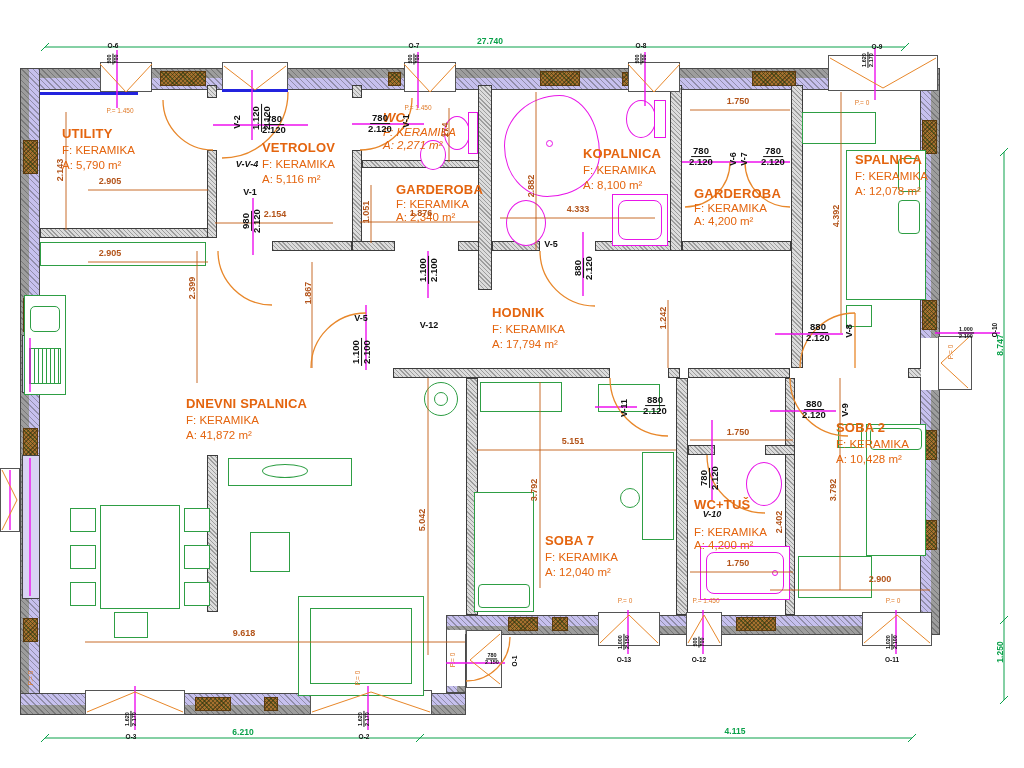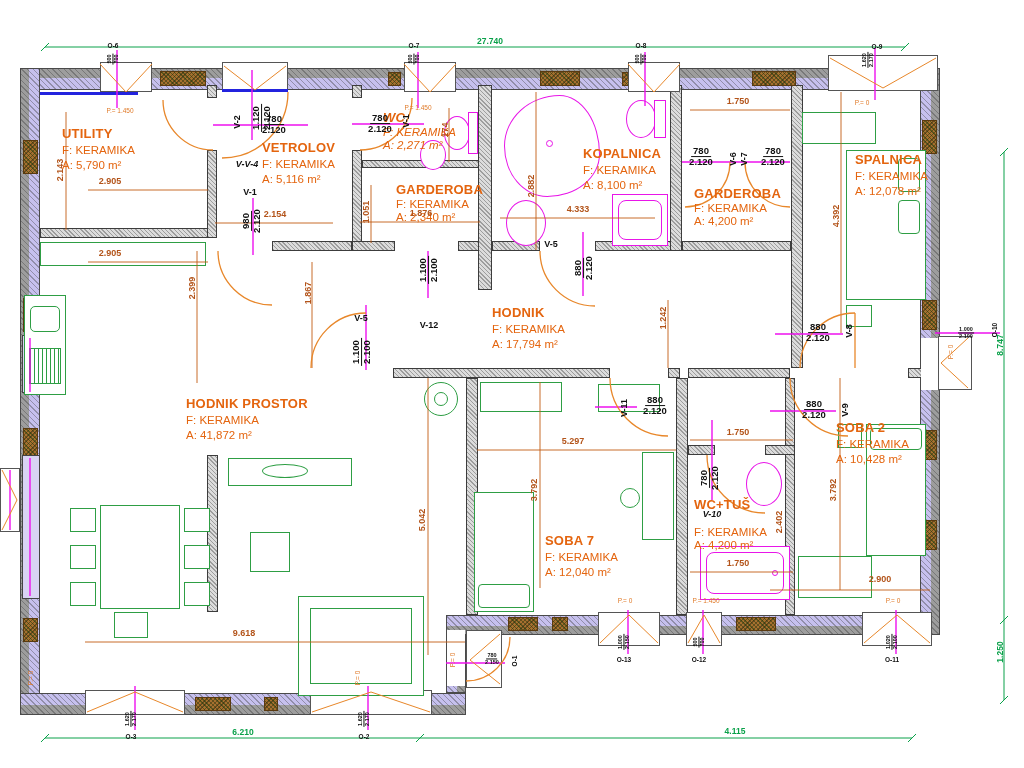--- a/index.html
+++ b/index.html
@@ -316,21 +316,21 @@
     <div class="nm">SPALNICA</div>
     <div class="ln">F: KERAMIKA</div>
     <div class="ln">A: 12,078 m²</div>
   </div>
   <div class="room" style="left:492px;top:305px;">
     <div class="nm">HODNIK</div>
     <div class="ln">F: KERAMIKA</div>
     <div class="ln">A: 17,794 m²</div>
   </div>
   <div class="room" style="left:186px;top:396px;">
-    <div class="nm">HODNIK PROSTOR</div>
+    <div class="nm">DNEVNI SPALNICA</div>
     <div class="ln">F: KERAMIKA</div>
     <div class="ln">A: 41,872 m²</div>
   </div>
   <div class="room" style="left:545px;top:533px;">
     <div class="nm">SOBA 7</div>
     <div class="ln">F: KERAMIKA</div>
     <div class="ln">A: 12,040 m²</div>
   </div>
   <div class="room" style="left:836px;top:420px;">
     <div class="nm">SOBA 2</div>
@@ -471,21 +471,21 @@
       <div class="dim" style="left: 308px; top: 293px; transform: translate(-50%, -50%) rotate(-90deg);">1.867</div>
       <div class="dim" style="left: 275px; top: 214px; transform: translate(-50%, -50%);">2.154</div>
       <div class="dim" style="left: 366px; top: 212px; transform: translate(-50%, -50%) rotate(-90deg);">1.051</div>
       <div class="dim" style="left: 421px; top: 213px; transform: translate(-50%, -50%);">1.876</div>
       <div class="dim" style="left: 445px; top: 130px; transform: translate(-50%, -50%) rotate(-90deg);">174</div>
       <div class="dim" style="left: 578px; top: 209px; transform: translate(-50%, -50%);">4.333</div>
       <div class="dim" style="left: 531px; top: 186px; transform: translate(-50%, -50%) rotate(-90deg);">2.882</div>
       <div class="dim" style="left: 738px; top: 101px; transform: translate(-50%, -50%);">1.750</div>
       <div class="dim" style="left: 836px; top: 216px; transform: translate(-50%, -50%) rotate(-90deg);">4.392</div>
       <div class="dim" style="left: 663px; top: 318px; transform: translate(-50%, -50%) rotate(-90deg);">1.242</div>
-      <div class="dim" style="left: 573px; top: 441px; transform: translate(-50%, -50%);">5.297</div>
+      <div class="dim" style="left: 573px; top: 441px; transform: translate(-50%, -50%);">5.151</div>
       <div class="dim" style="left: 534px; top: 490px; transform: translate(-50%, -50%) rotate(-90deg);">3.792</div>
       <div class="dim" style="left: 833px; top: 490px; transform: translate(-50%, -50%) rotate(-90deg);">3.792</div>
       <div class="dim" style="left: 422px; top: 520px; transform: translate(-50%, -50%) rotate(-90deg);">5.042</div>
       <div class="dim" style="left: 244px; top: 633px; transform: translate(-50%, -50%);">9.618</div>
       <div class="dim" style="left: 880px; top: 579px; transform: translate(-50%, -50%);">2.900</div>
       <div class="dim" style="left: 779px; top: 522px; transform: translate(-50%, -50%) rotate(-90deg);">2.402</div>
       <div class="dim" style="left: 738px; top: 432px; transform: translate(-50%, -50%);">1.750</div>
       <div class="dim" style="left: 738px; top: 563px; transform: translate(-50%, -50%);">1.750</div>
       <div class="gdim" style="left: 490px; top: 41px; transform: translate(-50%, -50%);">27.740</div>
       <div class="gdim" style="left: 243px; top: 732px; transform: translate(-50%, -50%);">6.210</div>

